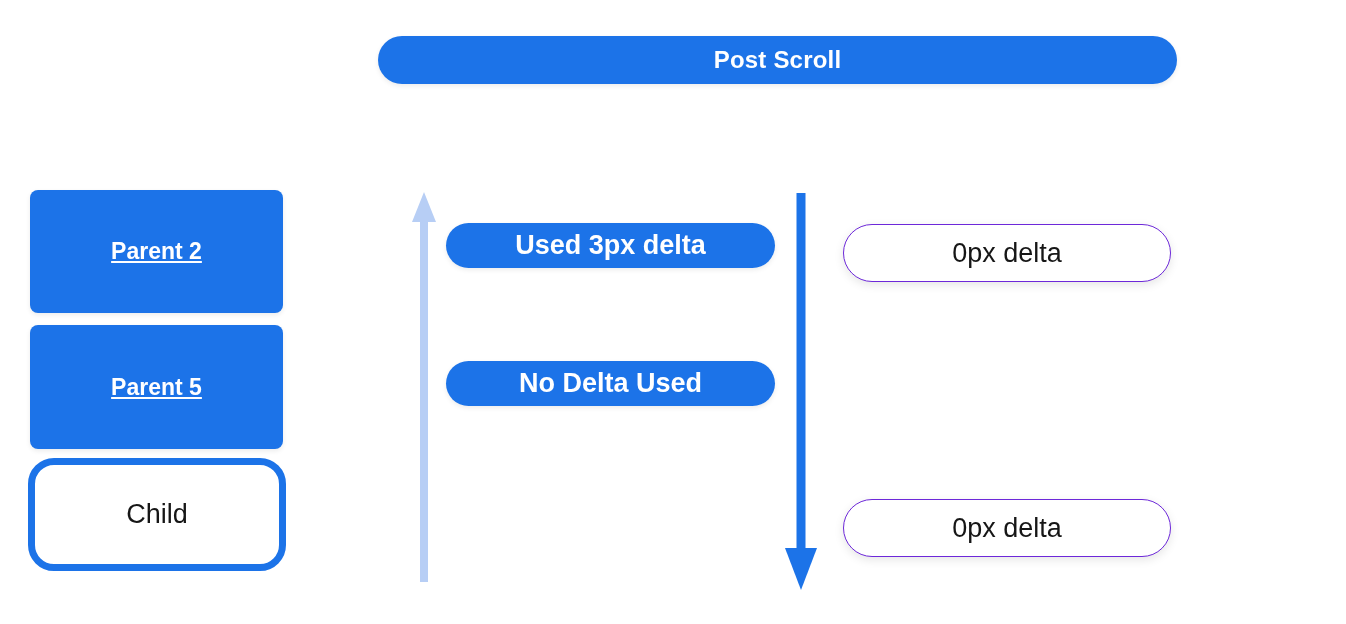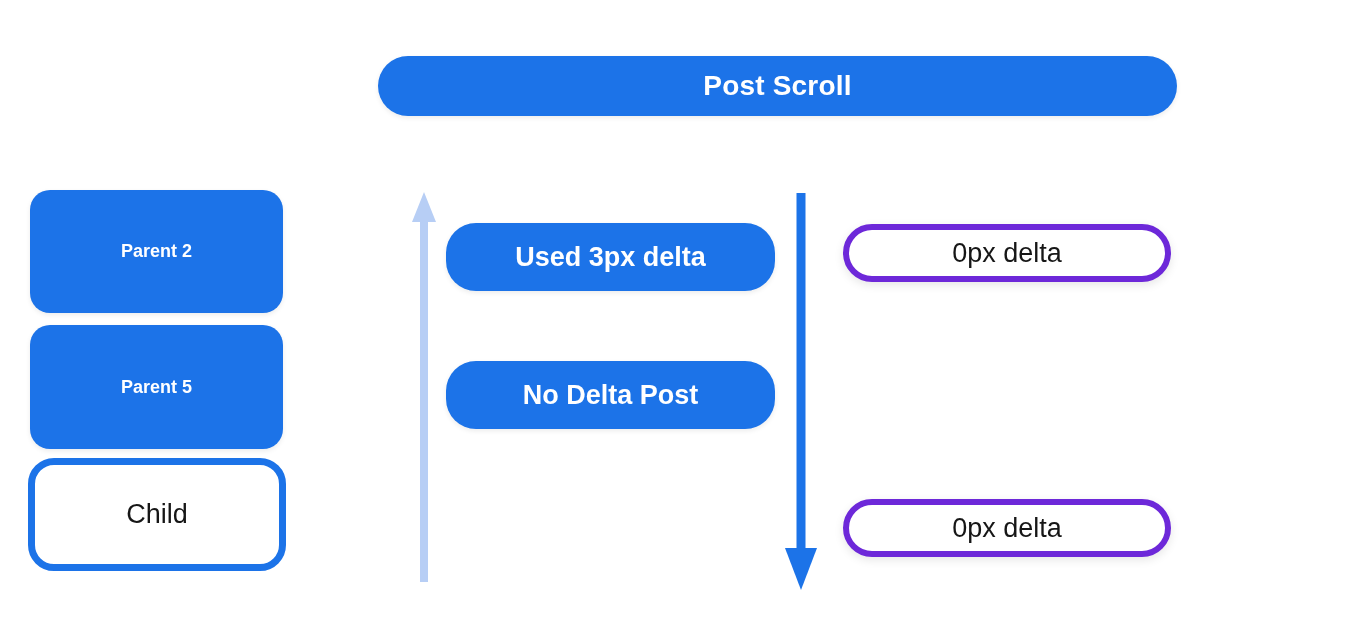--- a/index.html
+++ b/index.html
@@ -23,63 +23,64 @@
     box-sizing: border-box;
   }
   .blue-fill {
     background: var(--blue);
     color: #ffffff;
     font-weight: 700;
     box-shadow: 0 2px 5px rgba(0,0,0,0.08);
   }
   .header-pill {
     left: 378px;
-    top: 56px;
+    top: 36px;
     width: 799px;
-    height: 60px;
+    height: 48px;
     border-radius: 31px;
-    font-size: 28px;
+    font-size: 24px;
     letter-spacing: 0.2px;
   }
   .parent-box {
     left: 30px;
     width: 253px;
-    border-radius: 20px;
-    font-size: 18px;
+    border-radius: 8px;
+    font-size: 23px;
+    text-decoration: underline;
   }
   .parent2-box { top: 190px; height: 123px; }
   .parent1-box { top: 325px; height: 124px; }
   .child-box {
     left: 28px;
     top: 458px;
     width: 258px;
     height: 113px;
     border-radius: 26px;
     background: #ffffff;
     border: 7px solid var(--blue);
     color: var(--text-dark);
     font-size: 27px;
     font-weight: 500;
   }
   .mid-pill {
     left: 446px;
     width: 329px;
-    height: 68px;
+    height: 45px;
     border-radius: 30px;
     font-size: 27px;
   }
   .used-delta-pill { top: 223px; }
   .no-delta-pill  { top: 361px; }
   .white-pill {
     left: 843px;
     width: 328px;
     height: 58px;
     border-radius: 29px;
     background: #ffffff;
-    border: 6px solid #6d28d9;
+    border: 1px solid #6d28d9;
     box-shadow: 0 3px 10px rgba(0,0,0,0.10);
     color: var(--text-dark);
     font-size: 27px;
     font-weight: 500;
   }
   .delta-top-pill    { top: 224px; }
   .delta-bottom-pill { top: 499px; }
   .arrow {
     position: absolute;
     display: block;
@@ -108,21 +109,21 @@
 
   <svg class="arrow up-arrow" width="32" height="392" viewBox="0 0 32 392" aria-hidden="true">
     <line x1="16" y1="390" x2="16" y2="26" stroke="var(--light-blue)" stroke-width="8"></line>
     <polygon points="16,0 28,30 4,30" fill="var(--light-blue)"></polygon>
   </svg>
 
   <div class="pill blue-fill mid-pill used-delta-pill">
     <span>Used 3px delta</span>
   </div>
   <div class="pill blue-fill mid-pill no-delta-pill">
-    <span>No Delta Post</span>
+    <span>No Delta Used</span>
   </div>
 
   <svg class="arrow down-arrow" width="34" height="397" viewBox="0 0 34 397" aria-hidden="true">
     <line x1="17" y1="0" x2="17" y2="358" stroke="var(--blue)" stroke-width="9"></line>
     <polygon points="17,397 33,355 1,355" fill="var(--blue)"></polygon>
   </svg>
 
   <div class="pill white-pill delta-top-pill">
     <span>0px delta</span>
   </div>

